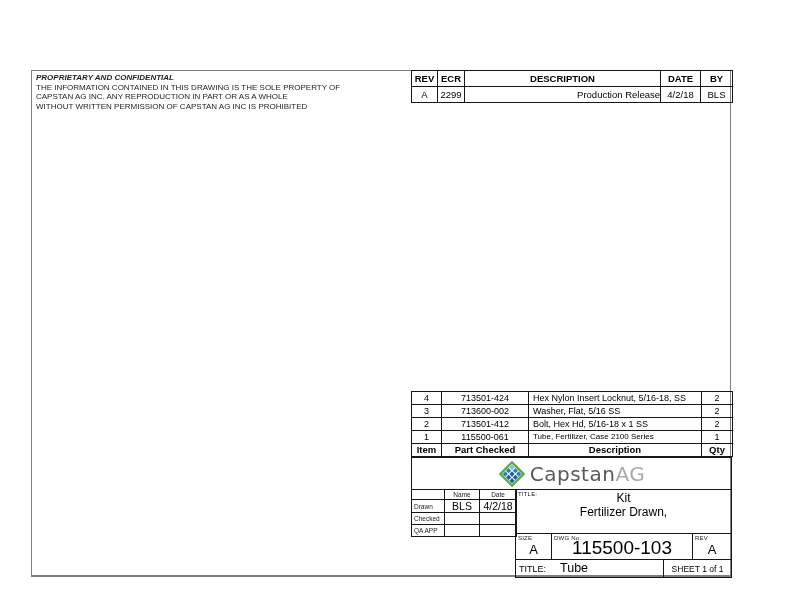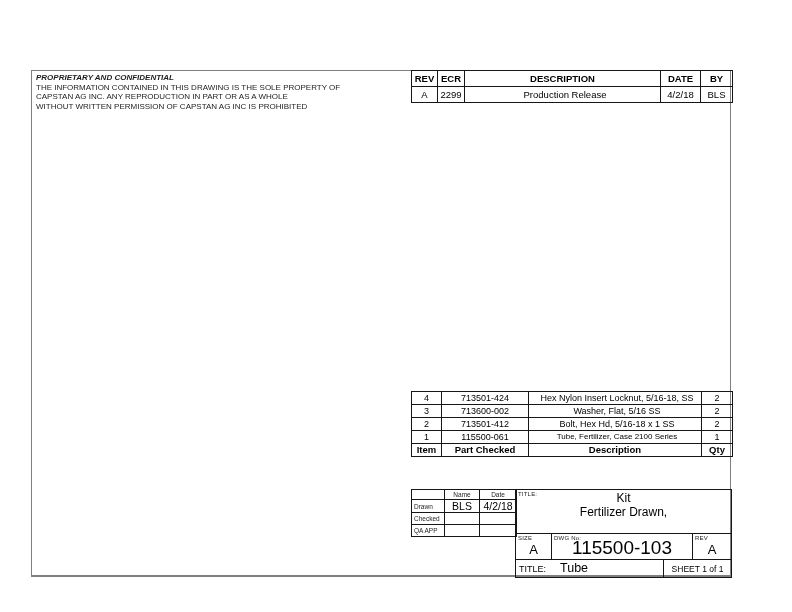--- a/index.html
+++ b/index.html
@@ -15,26 +15,26 @@
   .notice .nt{font-weight:bold;font-style:italic;}
 
   
   table{border-collapse:collapse;table-layout:fixed;}
   td{border:1px solid #161616;padding:0;overflow:hidden;white-space:nowrap;}
 
   
   .rev-table{position:absolute;left:411px;top:70px;width:321px;}
   .rev-table td{height:15px;text-align:center;font-size:9.5px;}
   .rev-table .head td{font-weight:bold;}
-  .rev-table .desc{text-align:center;padding-left:5px;}
+  .rev-table .desc{text-align:right;padding-left:5px;}
 
   
   .parts-table{position:absolute;left:411px;top:391px;width:321px;}
   .parts-table td{height:12px;text-align:center;font-size:9px;line-height:12px;}
-  .parts-table .desc{text-align:center;padding-left:4px;margin-top:16px;}
+  .parts-table .desc{text-align:left;padding-left:4px;margin-top:16px;}
   .parts-table .desc-sm{font-size:8px;}
   .parts-table .p-head td{font-weight:bold;font-size:9.5px;}
 
   
   .logo-box{position:absolute;left:411px;top:457px;width:321px;height:33px;box-sizing:border-box;
             border:1px solid #161616;display:flex;align-items:center;justify-content:center;}
   .logo-mark{display:flex;align-items:center;}
   .logo-word{font-family:"DejaVu Sans",sans-serif;font-size:20px;letter-spacing:.5px;margin-left:4px;}
   .logo-ag{font-family:"DejaVu Sans",sans-serif;font-size:20px;letter-spacing:.5px;}
 
@@ -147,20 +147,40 @@
     </tr>
     <tr class="p-head">
       <td>Item</td>
       <td>Part Checked</td>
       <td>Description</td>
       <td>Qty</td>
     </tr>
   </tbody>
     </table>
 
+  <div class="logo-box">
+    <div class="logo-mark">
+      <svg width="28" height="28" viewBox="0 0 30 30">
+        <rect x="6.2" y="6.2" width="17.6" height="17.6" fill="#ffffff" stroke-width="2.6" transform="rotate(45 15 15)" stroke="#5BA946"></rect>
+        <g>
+          <rect x="13" y="5.8" width="4" height="4" transform="rotate(45 15 7.8)" fill="#7EB9E2"></rect>
+          <rect x="9.4" y="9.4" width="4" height="4" transform="rotate(45 11.4 11.4)" fill="#2E7FC2"></rect>
+          <rect x="16.6" y="9.4" width="4" height="4" transform="rotate(45 18.6 11.4)" fill="#2E7FC2"></rect>
+          <rect x="5.8" y="13" width="4" height="4" transform="rotate(45 7.8 15)" fill="#2E7FC2"></rect>
+          <rect x="13" y="13" width="4" height="4" transform="rotate(45 15 15)" fill="#1F5E9E"></rect>
+          <rect x="20.2" y="13" width="4" height="4" transform="rotate(45 22.2 15)" fill="#2E7FC2"></rect>
+          <rect x="9.4" y="16.6" width="4" height="4" transform="rotate(45 11.4 18.6)" fill="#1F5E9E"></rect>
+          <rect x="16.6" y="16.6" width="4" height="4" transform="rotate(45 18.6 18.6)" fill="#1F5E9E"></rect>
+          <rect x="13" y="20.2" width="4" height="4" transform="rotate(45 15 22.2)" fill="#1F5E9E"></rect>
+        </g>
+      </svg>
+      <span class="logo-word" style="color:#58595B">Capstan</span>
+        <span class="logo-ag" style="color:#A7A9AC">AG</span>
+    </div>
+  </div>
 
   <table class="approvals">
     <colgroup>
         <col style="width:33px">
         <col style="width:35px">
         <col style="width:37px">
       </colgroup>
     <tbody>
         <tr class="hrow">
       <td></td>

